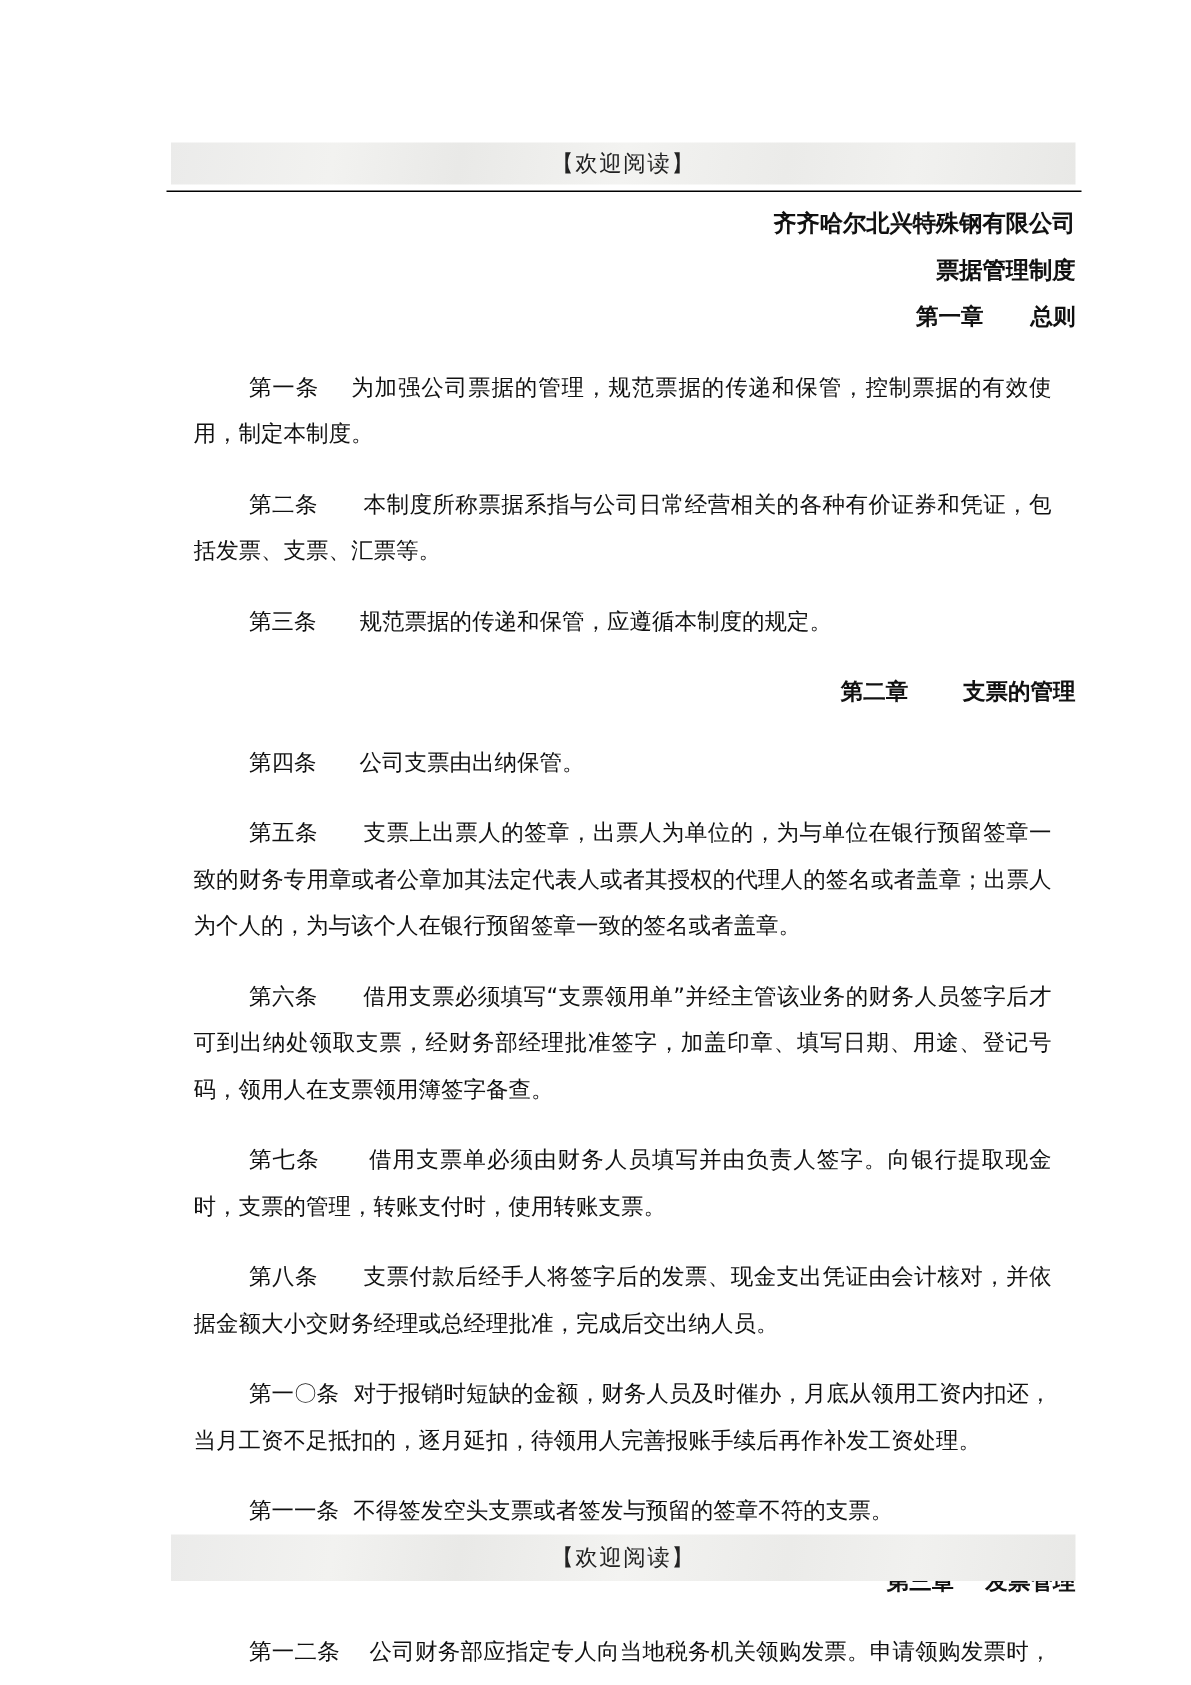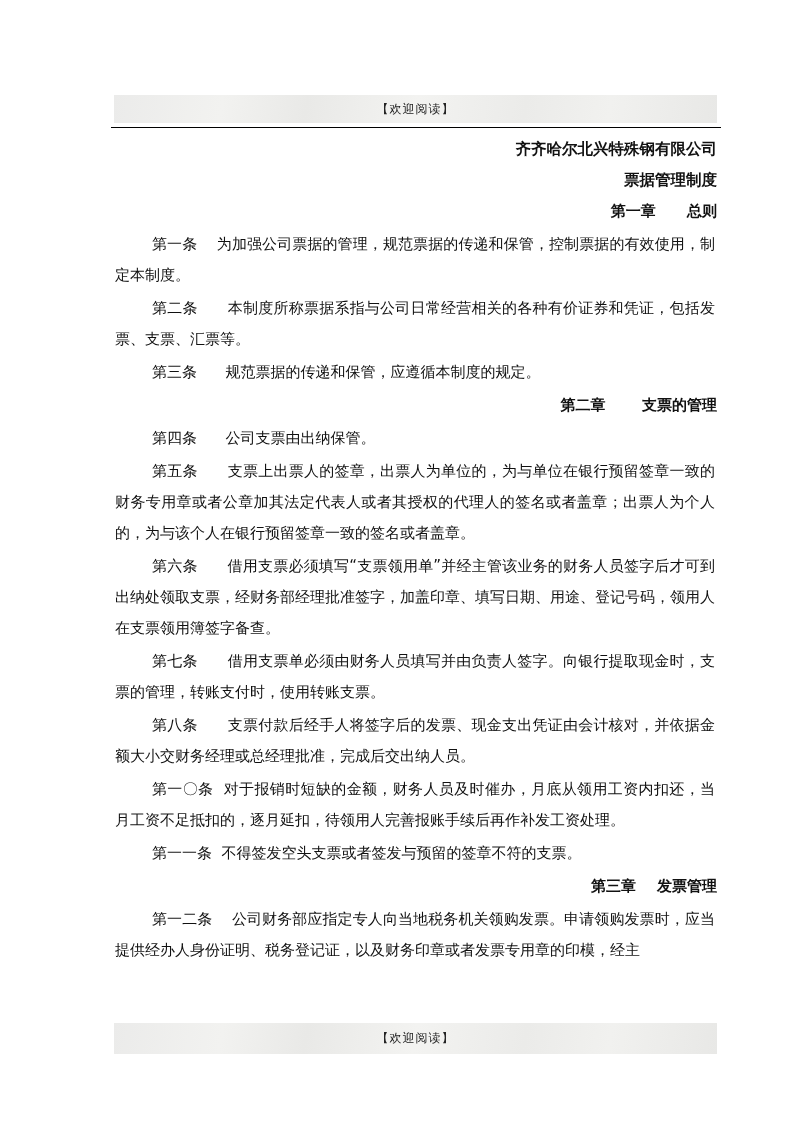--- a/index.html
+++ b/index.html
@@ -17,21 +17,21 @@
     }
     .banner {
       position: absolute;
       left: 114px;
       width: 603px;
       background: linear-gradient(100deg, #ebebea 0%, #f2f2f0 18%, #e9e9e7 32%, #f3f3f1 50%, #ebebe9 68%, #f1f1ef 82%, #e8e8e6 100%);
       display: flex;
       align-items: center;
       justify-content: center;
       font-family: "DejaVu Serif", "Liberation Serif", serif;
-      font-size: 12px;
+      font-size: 15px;
       color: #222222;
       letter-spacing: 1px;
     }
     .banner-top { top: 95px; height: 28px; }
     .banner-bottom { top: 1023px; height: 31px; }
     .rule {
       position: absolute;
       left: 111px;
       width: 610px;
       top: 127px;
@@ -53,21 +53,21 @@
       margin: 0;
       height: 31px;
     }
     .chapter {
       text-align: right;
       font-weight: bold;
       margin: 0;
       white-space: pre;
     }
     .article {
-      margin: 2px;
+      margin: 16px;
       text-indent: 37px;
       text-align: justify;
       white-space: pre-wrap;
     }
     .article .label { white-space: pre; }
   </style>
 </head>
 <body>
 
 <div class="banner banner-top">

